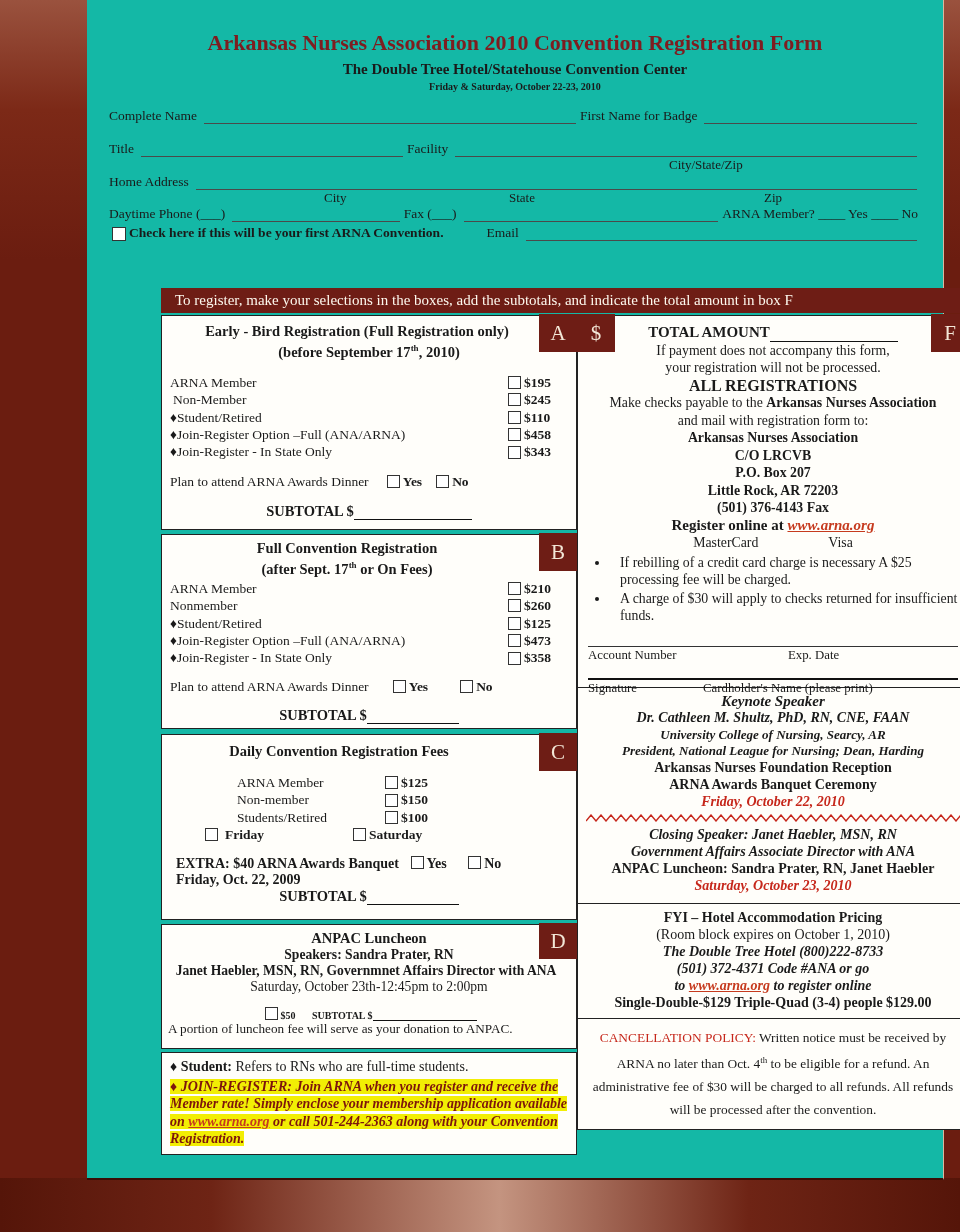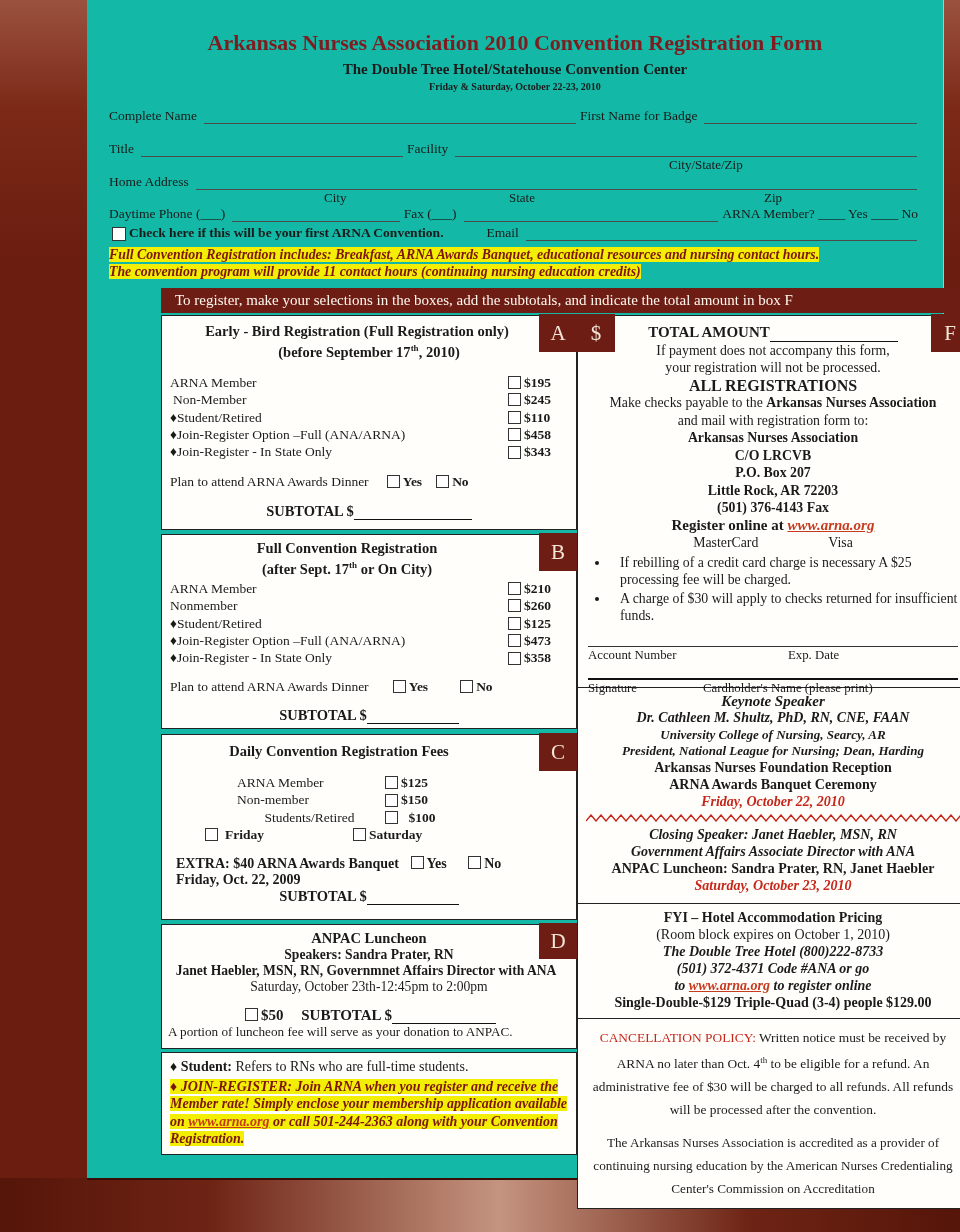--- a/index.html
+++ b/index.html
@@ -104,24 +104,20 @@
       <span class="lbl">ARNA Member? ____ Yes ____ No</span>
     </div>
     <div class="frow" style="margin-top:3px;">
       <span class="cb big"></span>
       <span class="lbl" style="font-weight:bold;">Check here if this will be your first ARNA Convention.</span>
       <span class="lbl" style="margin-left:40px;">Email</span>
       <span class="ln" style="flex:1;"></span>
     </div>
   </div>
 
-  <div class="hl-wrap">
-    <span class="hl">Full Convention Registration includes: Breakfast, ARNA Awards Banquet, educational resources and nursing contact hours.</span><br>
-    <span class="hl">The convention program will provide 11 contact hours (continuing nursing education credits)</span>
-  </div>
 
   <div class="banner">To register, make your selections in the boxes, add the subtotals, and indicate the total amount in box F</div>
 
   <div class="columns">
 
     <div class="col-left">
 
       <div class="lbox" style="height:215px;">
         <div class="tab right">A</div>
         <div class="bx-title" style="margin-top:7px;padding:0 44px 0 20px;">Early - Bird Registration (Full Registration only)</div>
@@ -161,21 +157,21 @@
             <b>No</b>
         </div>
         <div class="subttl" style="margin-top:13px;">
           <span>SUBTOTAL $</span><span class="subln" style="width:118px;"></span>
         </div>
       </div>
 
       <div class="lbox" style="height:195px;margin-top:4px;">
         <div class="tab right">B</div>
         <div class="bx-title" style="margin-top:5px;padding-right:44px;">Full Convention Registration</div>
-        <div class="bx-title" style="padding-right:44px;"><span>(after Sept. 17</span><span class="sup">th</span><span> or On City)</span></div>
+        <div class="bx-title" style="padding-right:44px;"><span>(after Sept. 17</span><span class="sup">th</span><span> or On Fees)</span></div>
         <div style="margin-top:2px;">
           <div class="fee">
               <span class="fl">ARNA Member</span>
               <span class="cb"></span>
               <span class="price">$210</span>
             </div>
           <div class="fee">
               <span class="fl">Nonmember</span>
               <span class="cb"></span>
               <span class="price">$260</span>
@@ -215,21 +211,21 @@
           <div class="fee" style="padding-left:75px;">
               <span style="width:145px;">ARNA Member</span>
               <span class="cb"></span>
               <span class="price">$125</span>
             </div>
           <div class="fee" style="padding-left:75px;">
               <span style="width:145px;">Non-member</span>
               <span class="cb"></span>
               <span class="price">$150</span>
             </div>
-          <div class="fee" style="padding-left:75px;text-align:center;">
+          <div class="fee" style="padding-left:75px;">
               <span style="width:145px;">Students/Retired</span>
               <span class="cb"></span>
               <span class="price">$100</span>
             </div>
           <div class="fee" style="padding-left:40px;font-weight:bold;">
             <span class="cb"></span>
               <span style="width:125px;padding-left:4px;">Friday</span>
             <span class="cb"></span>
               <span>Saturday</span>
           </div>
@@ -244,21 +240,21 @@
           <span>SUBTOTAL $</span><span class="subln" style="width:92px;"></span>
         </div>
       </div>
 
       <div class="lbox" style="height:125px;margin-top:4px;">
         <div class="tab right" style="height:36px;line-height:36px;">D</div>
         <div class="bx-title" style="margin-top:5px;">ANPAC Luncheon</div>
         <div class="cen" style="font-weight:bold;font-size:13.6px;line-height:16px;">Speakers:  Sandra Prater, RN</div>
         <div class="cen" style="font-weight:bold;font-size:13.6px;line-height:16px;margin-left:-6px;">Janet Haebler, MSN, RN, Governmnet Affairs Director with ANA</div>
         <div class="cen" style="font-size:13.6px;line-height:16px;">Saturday, October 23th-12:45pm to 2:00pm</div>
-        <div class="cen" style="margin-top:12px;font-weight:bold;font-size:15px;">
+        <div class="cen" style="margin-top:12px;font-weight:bold;font-size:10px;">
           <span class="cb"></span><span>$50</span>
           <span style="margin-left:14px;">SUBTOTAL $</span><span class="subln" style="width:104px;"></span>
         </div>
         <div style="font-size:13.2px;padding-left:6px;">A portion of luncheon fee will serve as your donation to ANPAC.</div>
       </div>
 
       <div class="notes">
         <div>
           <span>♦ </span><b>Student:</b><span> Refers to RNs who are full-time students.</span>
         </div>
@@ -325,17 +321,16 @@
         <div class="bi">The Double Tree Hotel (800)222-8733</div>
         <div class="bi">(501) 372-4371 Code #ANA or go</div>
         <div><span class="bi">to </span><a class="red-link" href="#">www.arna.org</a><span class="bi"> to register online</span></div>
         <div style="font-weight:bold;">Single-Double-$129 Triple-Quad (3-4) people $129.00</div>
       </div>
 
       <div class="cancel">
         <div>
           <span class="head">CANCELLATION POLICY:</span><span> Written notice must be received by ARNA no later than Oct. 4</span><span class="sup" style="font-weight:normal;">th</span><span> to be eligible for a refund. An administrative fee of $30 will be charged to all refunds. All refunds will be processed after the convention.</span>
         </div>
-        <div class="accr">The Arkansas Nurses Association is accredited as a provider of continuing nursing education by the American Nurses Credentialing Center's Commission on Accreditation</div>
       </div>
     </div>
   </div>
 </div>
 
 </body></html>

